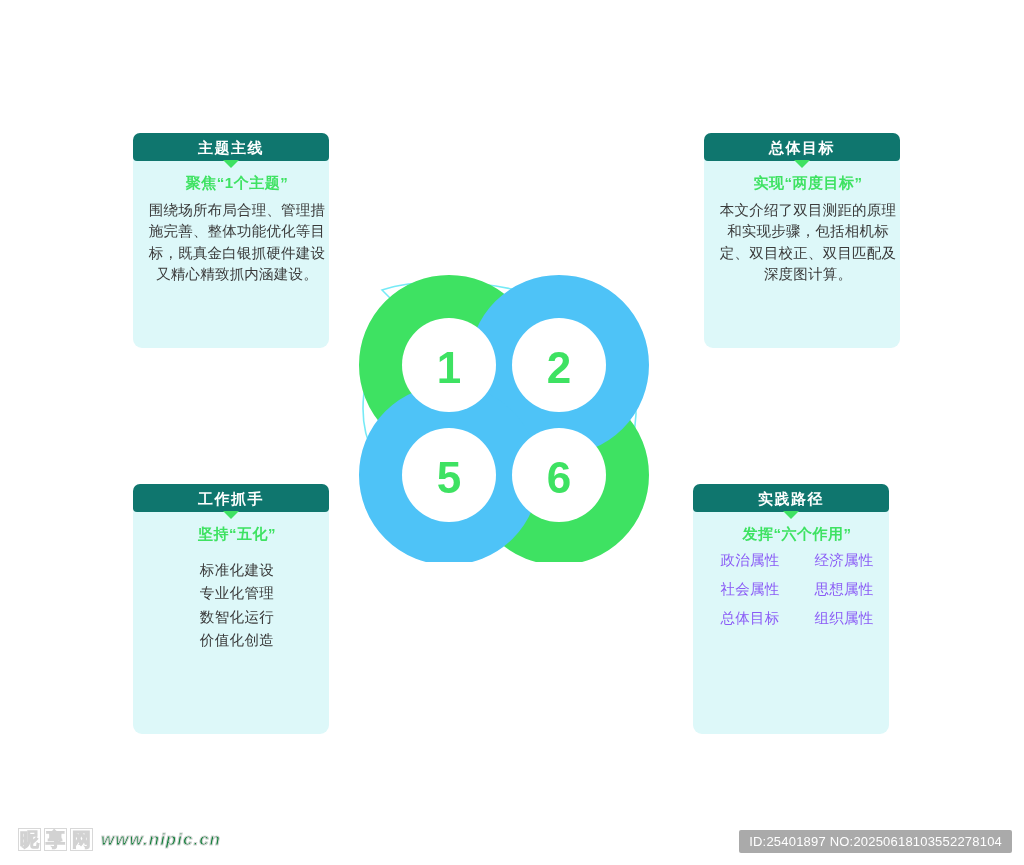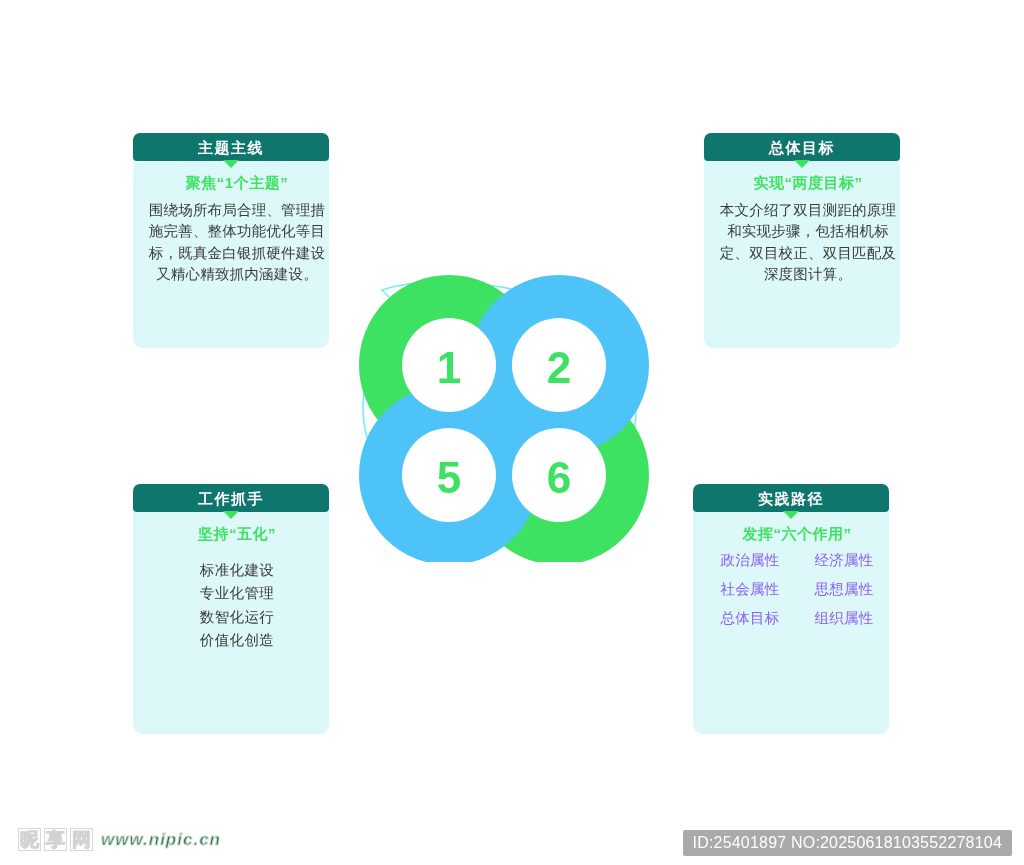--- a/index.html
+++ b/index.html
@@ -162,21 +162,21 @@
     color: #15803d;
     -webkit-text-stroke: 1px #d6d6d6;
     letter-spacing: 1px;
   }
   #id-badge {
     position: absolute;
     right: 12px;
     top: 830px;
     background: #AAAAAA;
     color: #ffffff;
-    font-size: 16px;
+    font-size: 13px;
     padding: 4px 10px;
     border-radius: 2px;
     letter-spacing: 0.2px;
     white-space: nowrap;
   }
 </style>
 </head>
 <body>
 
 <div class="card" id="card-tl">

